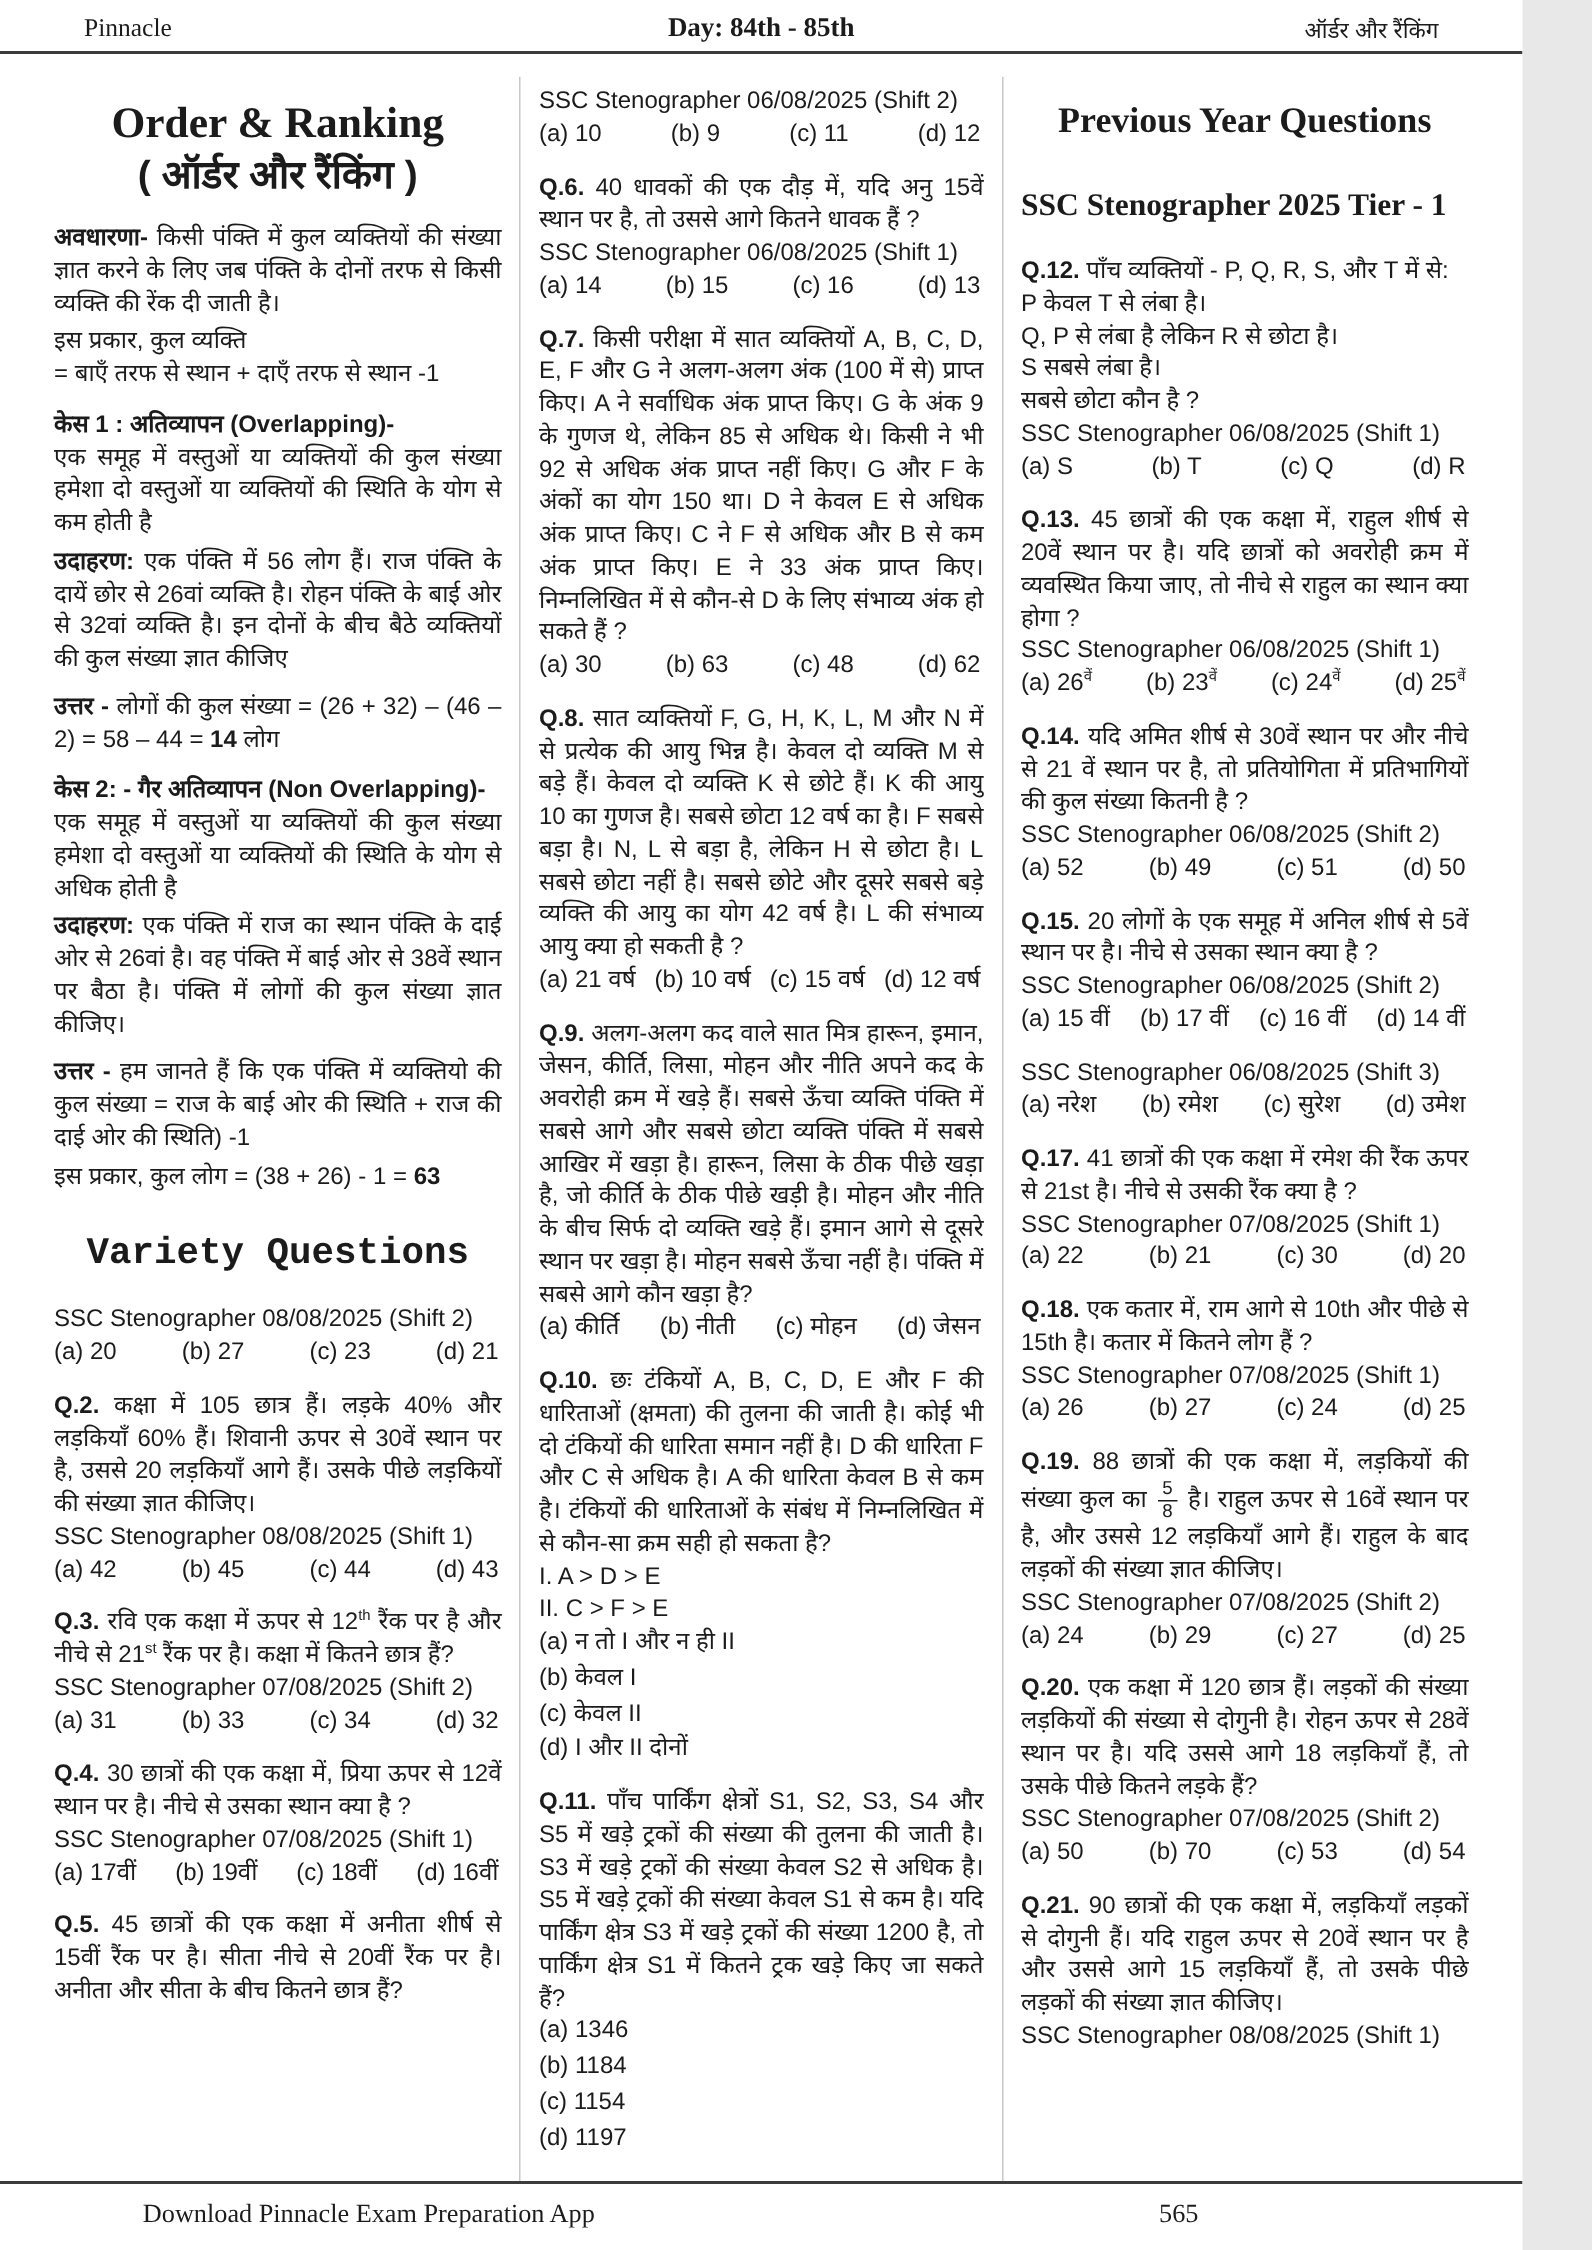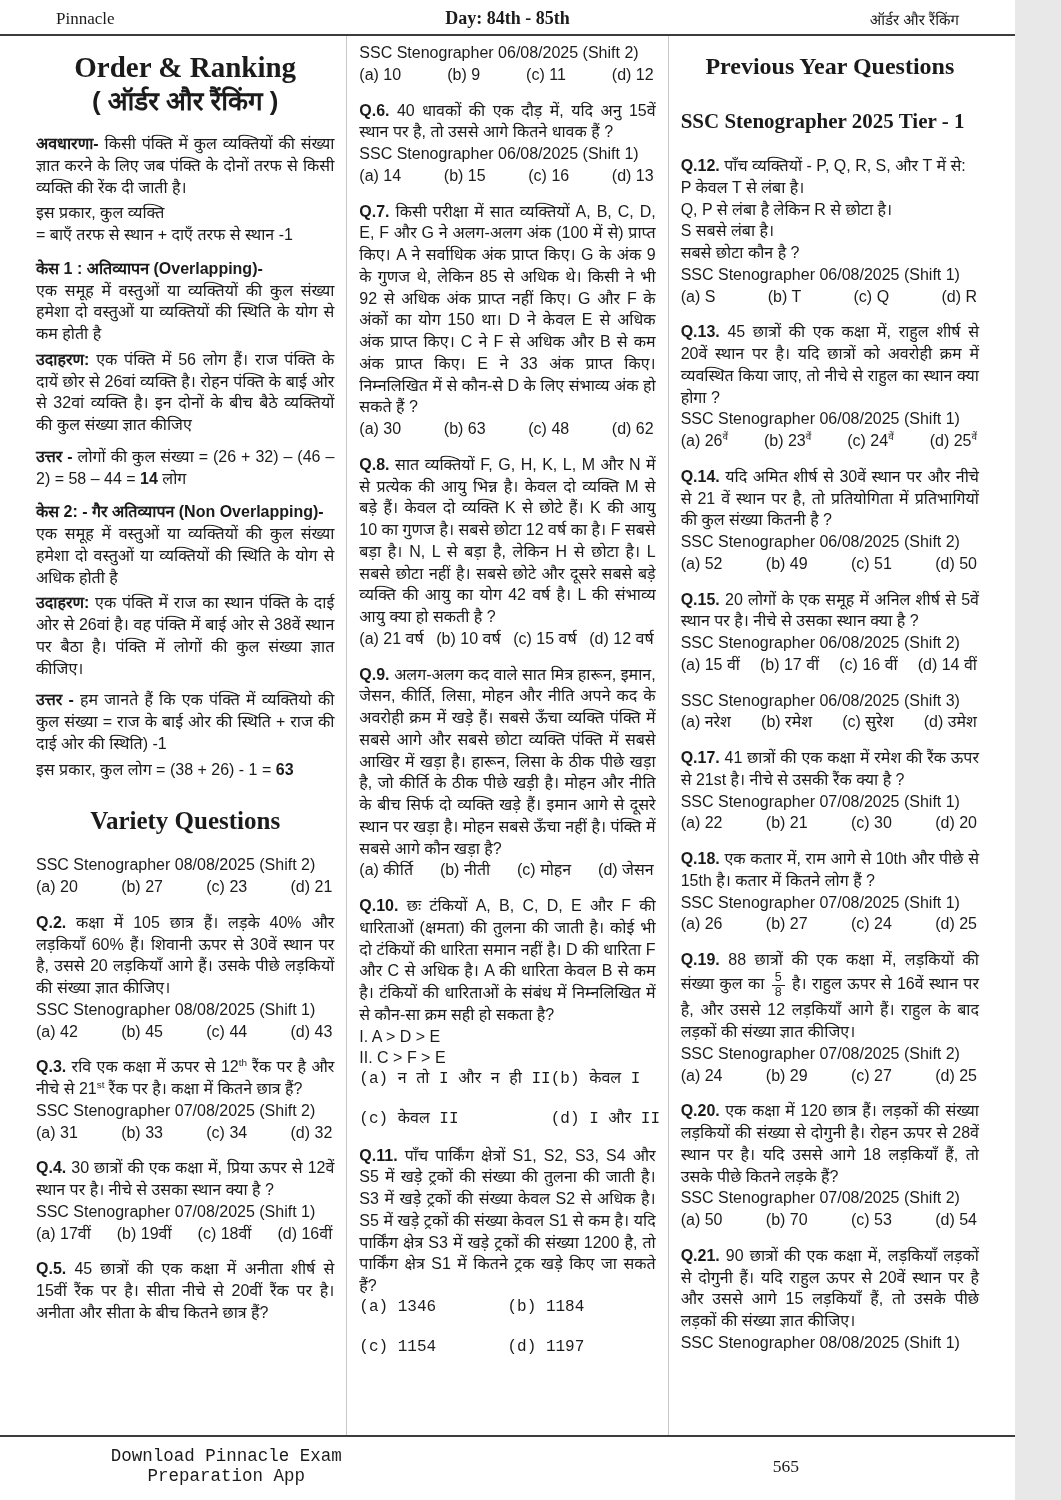--- a/index.html
+++ b/index.html
@@ -10,64 +10,64 @@
   }
   
   .hdr{
     display:grid;grid-template-columns:1fr auto 1fr;align-items:end;
     padding:8px 56px 5px 56px;border-bottom:2.5px solid #3c3c3c;
     font-family:"Liberation Serif","DejaVu Serif",serif;font-size:17px;
   }
   .hdr .c{text-align:center;font-weight:bold;font-size:18px;}
   .hdr .r{text-align:right;font-family:"Liberation Sans",sans-serif;font-size:15px;}
   
-  .main{flex:1;display:grid;grid-template-columns:1fr 1fr 1fr;overflow:hidden;padding:0 24px;}
+  .main{flex:1;display:grid;grid-template-columns:1fr 1fr 1fr;overflow:hidden;padding:0 24px;margin-top:15px;}
   .col{padding:6px 12px 4px 12px;overflow:hidden;font-size:16px;line-height:1.36;text-align:justify;}
   .col.mid{border-left:1px solid #c8c8c8;border-right:1px solid #c8c8c8;}
   h1.big{
     font-family:"Liberation Serif","DejaVu Serif",serif;font-size:29px;line-height:1.1;
     text-align:center;margin:10px 0 0 0;
   }
   h2.big-hi{font-size:26px;text-align:center;margin:2px 0 16px 0;line-height:1.2;}
   h1.sec{
-    font-family:Liberation Serif, serif;font-size:25px;
+    font-family:Liberation Mono, monospace;font-size:25px;
     text-align:center;margin:24px 0 16px 0;
   }
   h1.pyq{
     font-family:"Liberation Serif","DejaVu Serif",serif;font-size:24px;
     text-align:center;margin:8px 0 0 0;
   }
   h2.tier{
     font-family:"Liberation Serif","DejaVu Serif",serif;font-size:21px;
     margin:24px 0 20px 0;
   }
   .para{margin:0 0 4px 0;}
   .case-label{font-weight:bold;margin:12px 0 0 0;}
   .lbl{font-weight:bold;}
   .qblock{margin:0 0 14px 0;}
   .qtext{margin:0;}
   .qnum{font-weight:bold;}
   .qline{margin:0;text-align:left;}
   .qsrc{margin:0;text-align:left;}
   .opts{margin:0;}
   .opts.row4{display:flex;justify-content:space-between;padding-right:2px;align-items:flex-end;}
-  .opts.grid2{display:grid;grid-template-columns:1fr 1fr;row-gap:18px;font-family:Liberation Mono, monospace;}
+  .opts.grid2{display:grid;grid-template-columns:1fr;row-gap:2px;}
   .opt{white-space:nowrap;}
   sup{font-size:0.62em;line-height:0;}
   .frac{display:inline-flex;flex-direction:column;text-align:center;vertical-align:middle;
         font-size:0.78em;line-height:1.1;margin:0 2px;}
   .frac .num{border-bottom:1.5px solid #1b1b1b;padding:0 3px;}
   
   .ftr{
     display:grid;grid-template-columns:1.1fr 1.3fr 160px;align-items:center;
     border-top:2.5px solid #3c3c3c;padding:9px 56px 14px 56px;
     font-family:"Liberation Serif","DejaVu Serif",serif;font-size:17.5px;
   }
   .ftr .l{text-align:center;}
-  .ftr .c{text-align:center;font-family:Liberation Mono, monospace;}
+  .ftr .c{text-align:right;}
   .ftr .r{text-align:right;}
 </style>
 </head>
 <body>
 
 <div class="page">
 
   <div class="hdr">
     <span class="l">Pinnacle</span>
     <span class="c">Day: 84th - 85th</span>

